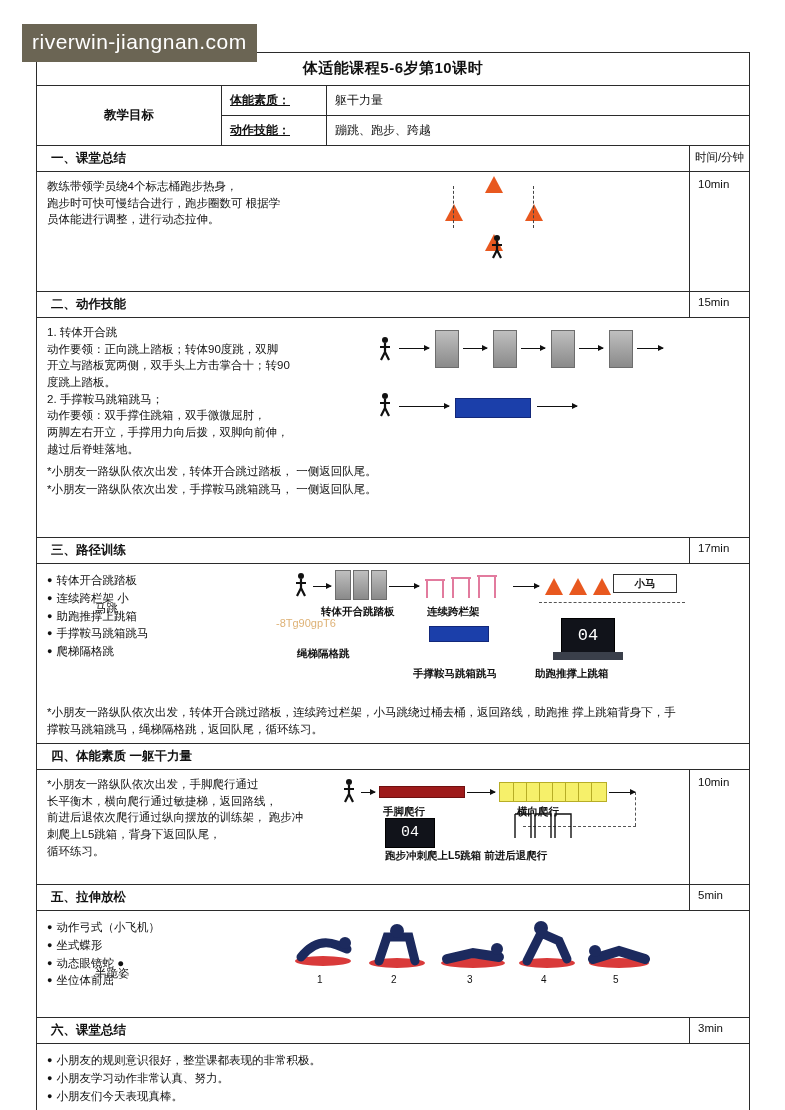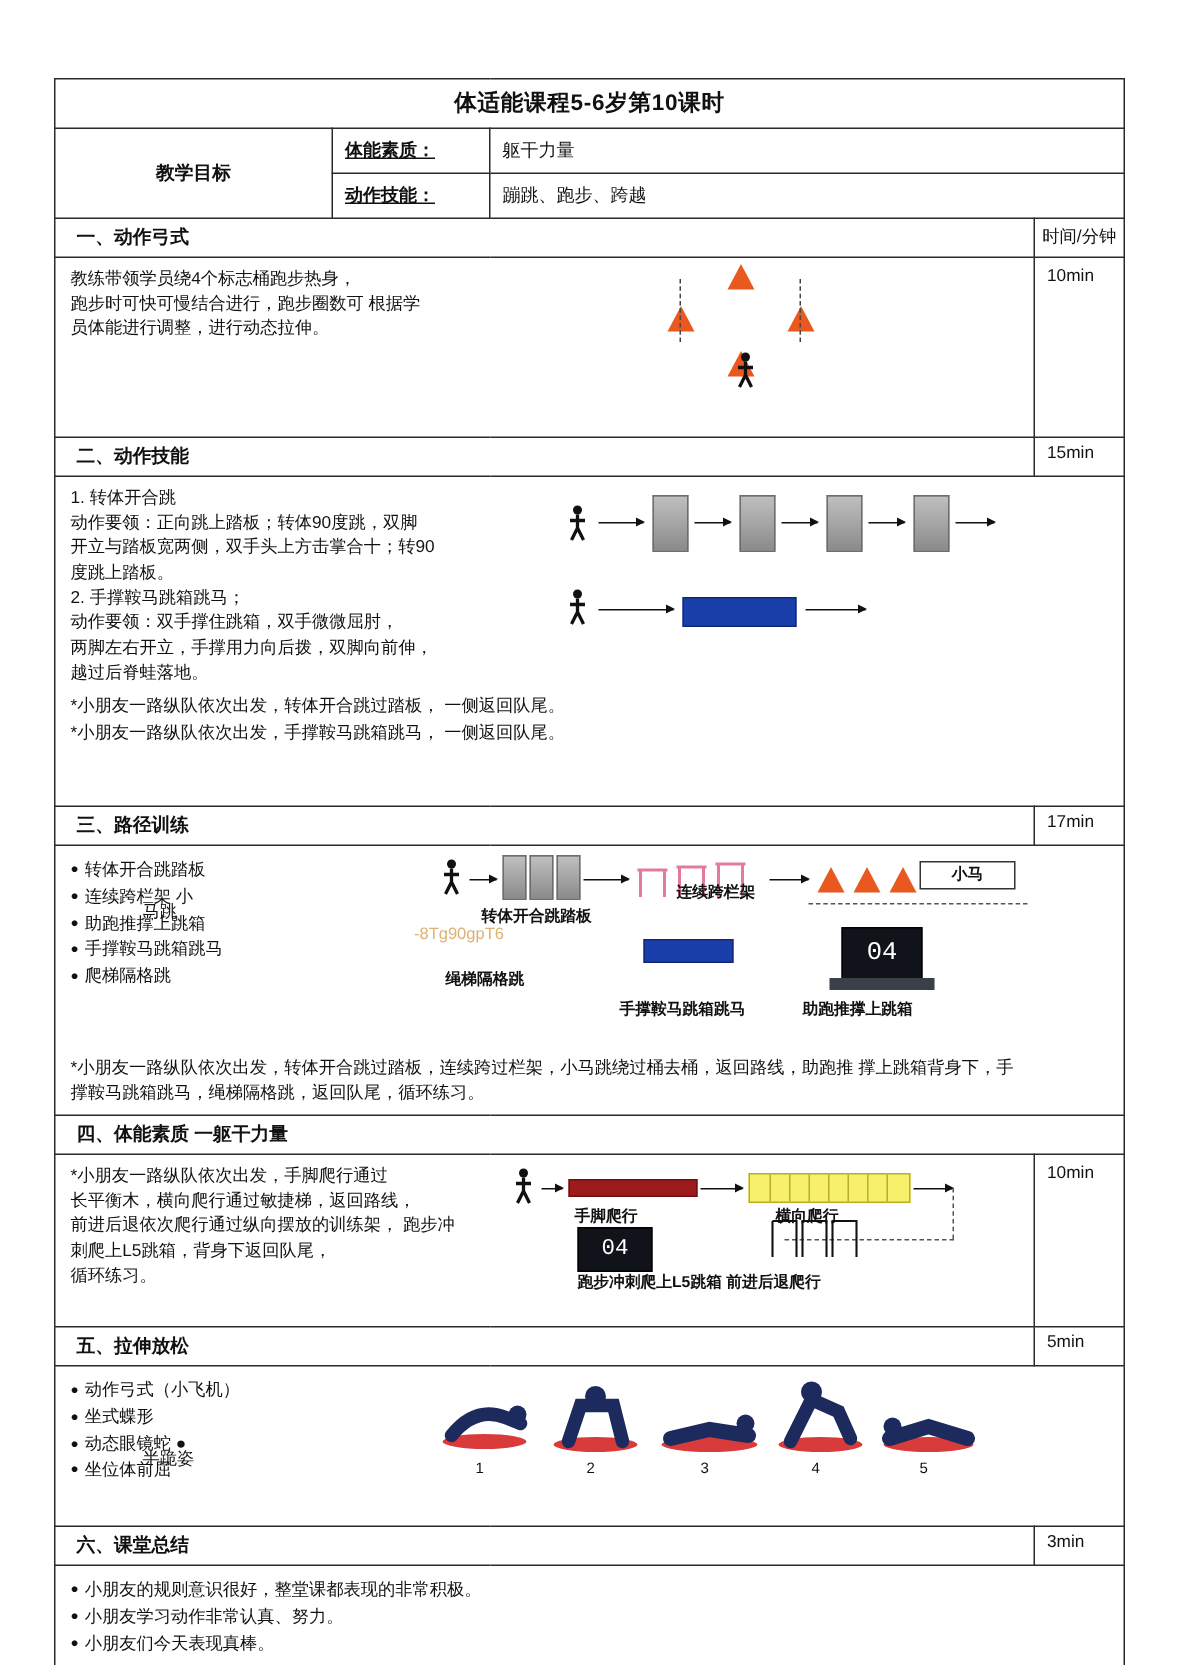--- a/index.html
+++ b/index.html
@@ -182,20 +182,21 @@
     color: #d8a45e;
     font-size: 11px;
     opacity: 0.85;
   }
 </style>
 </head>
 <body>
 
 <div class="page">
 
+  <div class="watermark">riverwin-jiangnan.com</div>
 
   <table class="doc">
     <colgroup>
       <col style="width:185px">
       <col style="width:105px">
       <col style="width:363px">
       <col style="width:60px">
     </colgroup>
 
     <tbody>
@@ -207,21 +208,21 @@
       <td rowspan="2" class="goal-label">教学目标</td>
       <td class="sub-label">体能素质：</td>
       <td colspan="2" class="sub-value">躯干力量</td>
     </tr>
     <tr>
       <td class="sub-label">动作技能：</td>
       <td colspan="2" class="sub-value">蹦跳、跑步、跨越</td>
     </tr>
 
     <tr>
-      <td colspan="3" class="section-head">一、动作弓式</td>
+      <td colspan="3" class="section-head">一、课堂总结</td>
       <td class="time-head">时间/分钟</td>
     </tr>
 
     <tr>
       <td colspan="3" class="body-cell" style="height:105px;">
         <div class="txt">教练带领学员绕4个标志桶跑步热身，
 跑步时可快可慢结合进行，跑步圈数可    根据学
 员体能进行调整，进行动态拉伸。</div>
 
         <div class="fig" style="left:400px; top:4px; width:120px; height:92px;">
@@ -324,21 +325,21 @@
 
           <div class="cone" style="left:268px; top:10px;"></div>
           <div class="cone" style="left:292px; top:10px;"></div>
           <div class="cone" style="left:316px; top:10px;"></div>
           <div style="position:absolute; left:336px; top:6px; width:62px; height:17px; border:1px solid #333;">
             <div class="cap" style="line-height:17px;">小马</div>
           </div>
           <div class="dash" style="left:262px; top:34px; width:146px;"></div>
 
           <div class="cap" style="position:absolute; left:44px; top:36px;">转体开合跳踏板</div>
-          <div class="cap" style="position:absolute; left:150px; top:20px;margin-left:24px;">连续跨栏架</div>
+          <div class="cap" style="position:absolute; left:150px; top:36px;">连续跨栏架</div>
 
           <div class="watermark2" style="position:absolute; left:-1px; top:48px;">-8Tg90gpT6</div>
 
           <div class="blue-box" style="left:152px; top:58px; width:58px; height:14px;"></div>
           <div style="position:absolute; left:284px; top:50px; width:52px; height:34px; background:#11131a; border:1px solid #000;">
             <div style="color:#fff; font-size:17px; text-align:center; line-height:34px; font-family:'Liberation Mono', monospace;">04</div>
           </div>
           <div style="position:absolute; left:276px; top:84px; width:70px; height:8px; background:#3a3f4a;"></div>
 
           <div class="cap" style="position:absolute; left:20px; top:78px;">绳梯隔格跳</div>

